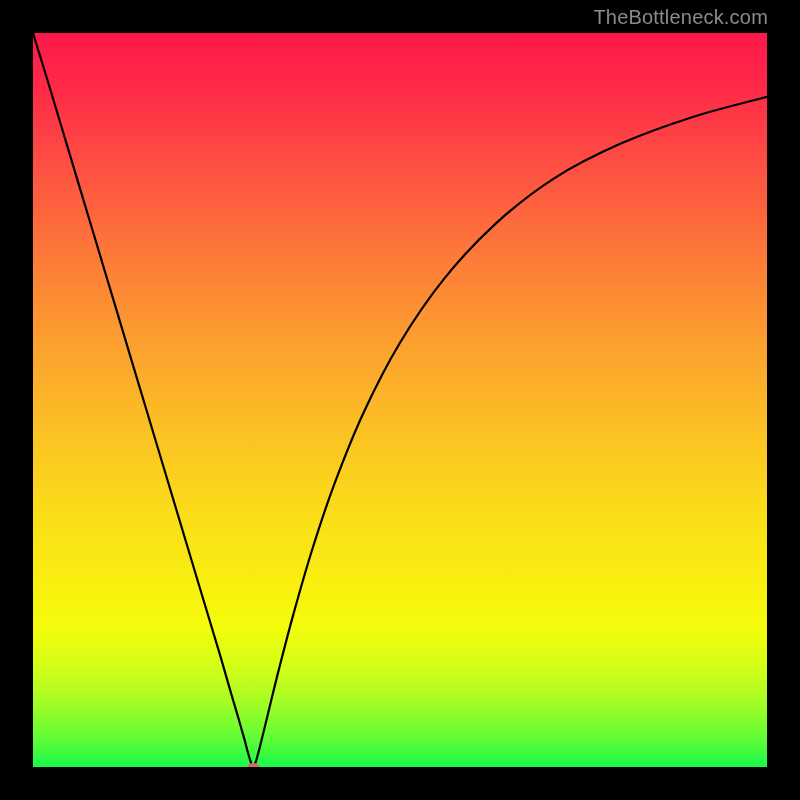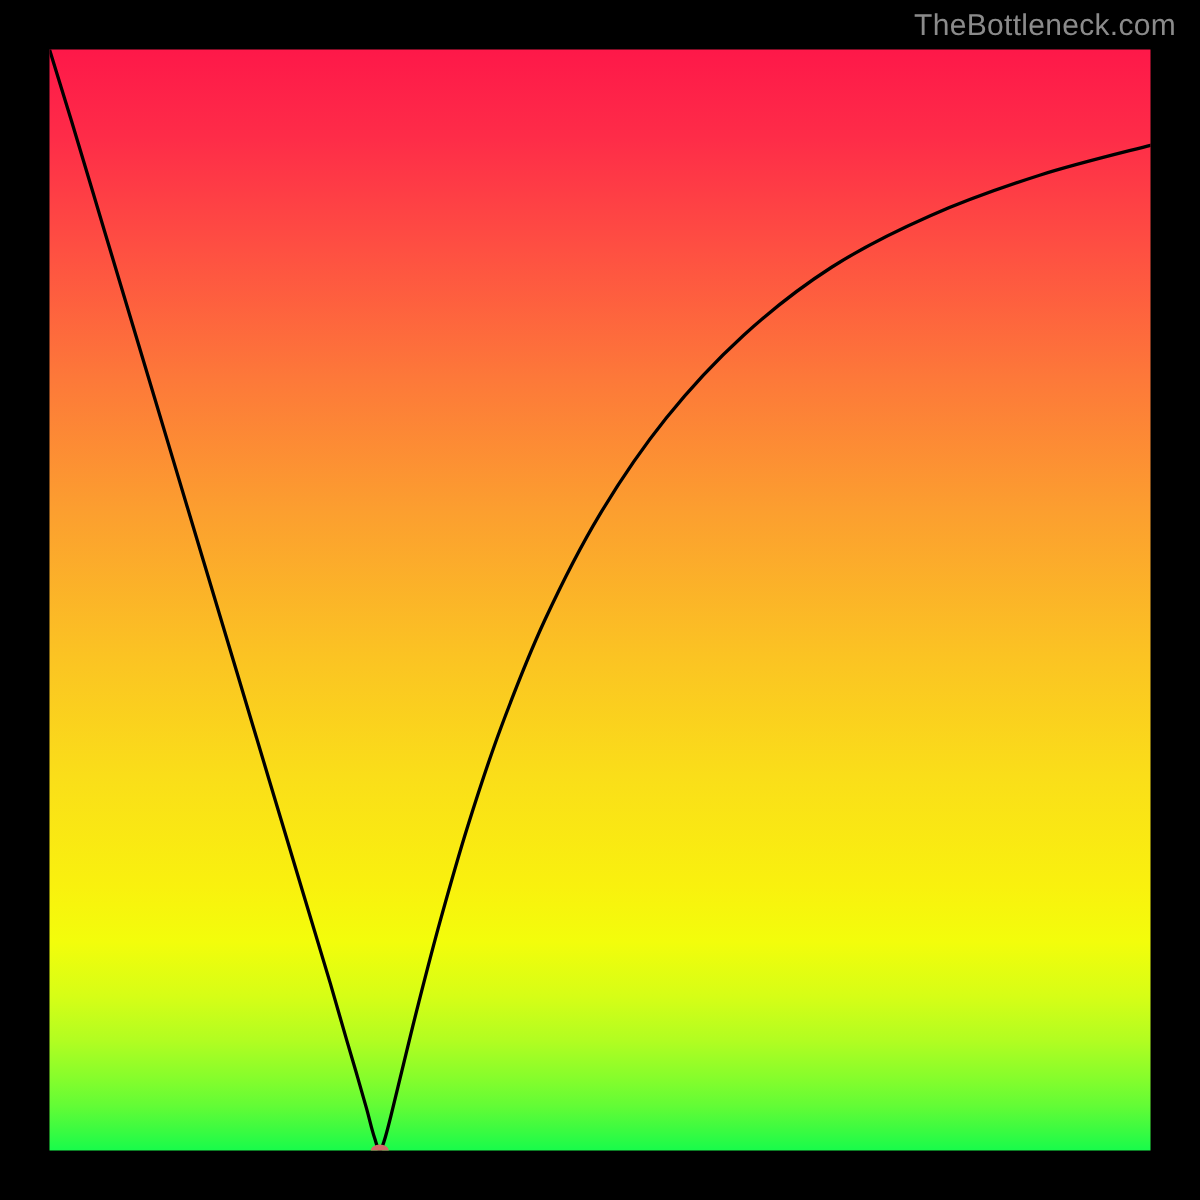--- a/index.html
+++ b/index.html
@@ -39,21 +39,21 @@
         #d6fe16 86%,
         #b2fd21 90%,
         #85fd2c 93.5%,
         #62fc36 96%,
         #3efb40 98%,
         #18fb4b 100%
       );
   }
   .watermark {
     position: absolute;
-    right: 16px;
+    right: 32px;
     top: 6px;
     color: #8b8b8b;
     font-size: 20px;
     letter-spacing: 0.2px;
     user-select: none;
   }
   .svg-layer {
     position: absolute;
     left: 33px;
     top: 33px;

